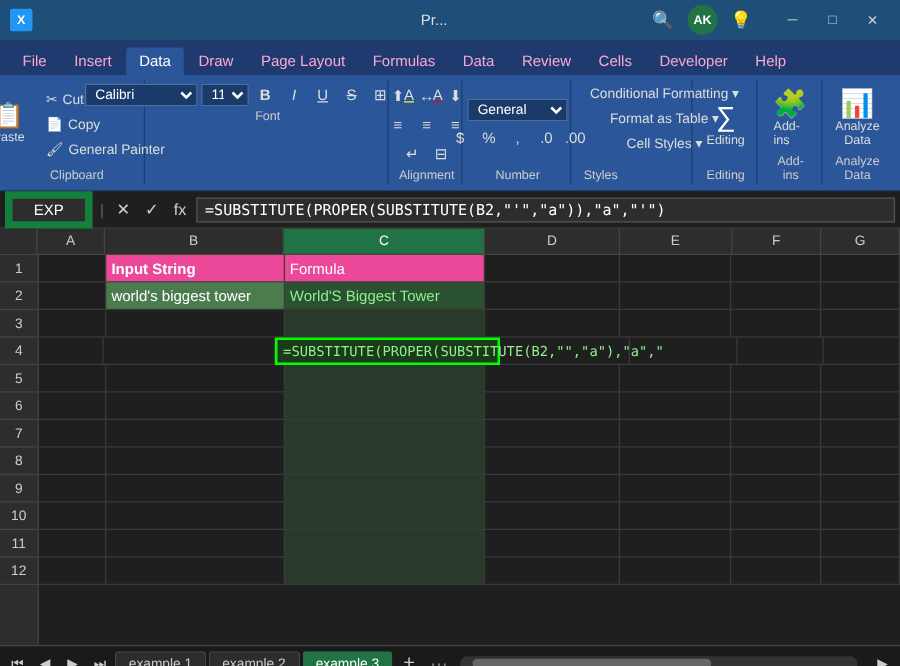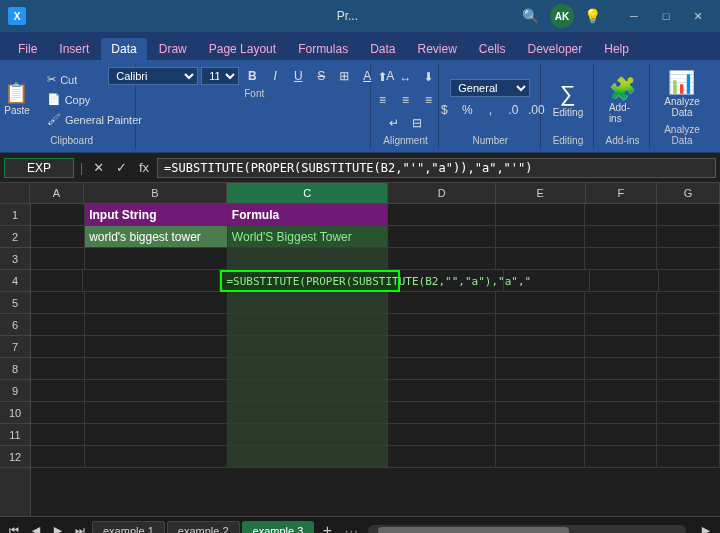--- a/index.html
+++ b/index.html
@@ -46,39 +46,39 @@
     .ribbon-btn-small { display: flex; align-items: center; gap: 4px; padding: 2px 5px; cursor: pointer; border-radius: 2px; font-size: 11px; color: #ddd; white-space: nowrap; }
 
     .font-group-items { display: flex; flex-direction: row; gap: 3px; }
     .font-row { display: flex; align-items: center; gap: 3px; }
     .font-select { background: #1a3a6a; border: 1px solid #4a6fa0; color: white; font-size: 11px; padding: 1px 3px; width: 90px; cursor: pointer; }
     .font-size-select { background: #1a3a6a; border: 1px solid #4a6fa0; color: white; font-size: 11px; padding: 1px 3px; width: 38px; cursor: pointer; }
     .fmt-btn { width: 20px; height: 20px; display: flex; align-items: center; justify-content: center; cursor: pointer; border-radius: 2px; font-size: 12px; color: #ddd; border: 1px solid transparent; }
 
     
     .formula-bar { background: #1f1f1f; border-bottom: 1px solid #444; display: flex; align-items: center; height: 30px; padding: 0 4px; gap: 4px; }
-    .name-box { background: #2d2d2d; border: 1px solid #15803d; color: white; font-size: 12px; padding: 2px 6px; width: 70px; text-align: center; cursor: pointer; }
+    .name-box { background: #2d2d2d; border: 6px solid #15803d; color: white; font-size: 12px; padding: 2px 6px; width: 70px; text-align: center; cursor: pointer; }
     .formula-divider { color: #666; padding: 0 2px; }
     .formula-icon-btn { color: #ccc; cursor: pointer; padding: 2px 4px; font-size: 13px; }
     .formula-input { flex: 1; background: #2d2d2d; border: 1px solid #555; color: white; font-size: 12px; padding: 2px 6px; font-family: Consolas, monospace; }
 
     .col-headers { display: flex; background: #2d2d2d; border-bottom: 1px solid #444; }
     .row-col { width: 30px; min-width: 30px; height: 20px; background: #2d2d2d; border-right: 1px solid #444; }
     .col-header { height: 20px; display: flex; align-items: center; justify-content: center; font-size: 11px; color: #ccc; border-right: 1px solid #444; cursor: pointer; }
     .col-header.selected { background: #217346; color: white; }
 
     .spreadsheet-body { display: flex; flex: 1; overflow: hidden; }
     .row-headers { display: flex; flex-direction: column; background: #2d2d2d; border-right: 1px solid #444; }
     .row-header { height: 22px; width: 30px; display: flex; align-items: center; justify-content: center; font-size: 11px; color: #ccc; border-bottom: 1px solid #444; cursor: pointer; }
 
     .grid { flex: 1; display: flex; flex-direction: column; overflow: hidden; }
     .grid-row { display: flex; height: 22px; }
     .cell { height: 22px; display: flex; align-items: center; padding: 0 4px; border-right: 1px solid #3a3a3a; border-bottom: 1px solid #3a3a3a; font-size: 12px; color: #fff; overflow: hidden; white-space: nowrap; cursor: cell; }
     .cell.active-col { background: #2a3a2a; }
-    .cell.header-cell { background: #701a75; font-weight: bold; color: white; }
+    .cell.header-cell { background: #ec4899; font-weight: bold; color: white; }
     .cell.formula-cell { background: #2a5230; color: #90EE90; }
     .cell.formula-active { border: 2px solid #00ff00; background: #1a3a1a; color: #90EE90; font-family: Consolas, monospace; font-size: 11px; }
     .cell.input-cell { background: #4a7c4e; color: white; }
 
     
     .sheet-tabs-bar { height: 28px; background: #1a1a1a; display: flex; align-items: center; border-top: 1px solid #444; padding: 0 4px; gap: 2px; }
     .nav-btn { width: 20px; height: 20px; display: flex; align-items: center; justify-content: center; color: #ccc; cursor: pointer; font-size: 11px; }
     .sheet-tab { padding: 3px 10px; font-size: 11px; cursor: pointer; border-radius: 3px 3px 0 0; color: #ccc; background: #2d2d2d; border: 1px solid #444; border-bottom: none; }
     .sheet-tab.active { background: #217346; color: white; border-color: #217346; }
     .add-sheet-btn { width: 22px; height: 22px; display: flex; align-items: center; justify-content: center; color: #ccc; cursor: pointer; font-size: 16px; border-radius: 2px; }
@@ -213,20 +213,34 @@
             <div class="fmt-btn">%</div>
             <div class="fmt-btn">,</div>
             <div class="fmt-btn">.0</div>
             <div class="fmt-btn">.00</div>
           </div>
         </div>
       </div>
       <div class="ribbon-group-label">Number</div>
     </div>
 
+    <div class="ribbon-group" style="align-items:flex-start;">
+      <div class="ribbon-group-items" style="flex-direction:column;gap:3px;">
+        <div class="ribbon-btn-small">
+          <span>Conditional Formatting ▾</span>
+        </div>
+        <div class="ribbon-btn-small">
+          <span>Format as Table ▾</span>
+        </div>
+        <div class="ribbon-btn-small">
+          <span>Cell Styles ▾</span>
+        </div>
+      </div>
+      <div class="ribbon-group-label">Styles</div>
+    </div>
 
 
     <div class="ribbon-group">
       <div class="ribbon-group-items">
         <div class="cells-btn">
           <div class="icon">∑</div>
           <div class="label">Editing</div>
         </div>
       </div>
       <div class="ribbon-group-label">Editing</div>
@@ -292,21 +306,21 @@
       <div class="row-header">10</div>
       <div class="row-header">11</div>
       <div class="row-header">12</div>
     </div>
 
     <div class="grid">
 
       <div class="grid-row">
         <div class="cell" style="width:60px;"></div>
         <div class="cell header-cell" style="width:160px;font-weight:bold;">Input String</div>
-        <div class="cell header-cell" style="width:180px;font-weight:bold;">Formula</div>
+        <div class="cell header-cell" style="width:180px;font-weight:normal;">Formula</div>
         <div class="cell" style="width:120px;"></div>
         <div class="cell" style="width:100px;"></div>
         <div class="cell" style="width:80px;"></div>
         <div class="cell" style="width:70px;"></div>
       </div>
 
       <div class="grid-row">
         <div class="cell" style="width:60px;"></div>
         <div class="cell input-cell" style="width:160px;">world's biggest tower</div>
         <div class="cell formula-cell" style="width:180px;">World'S Biggest Tower</div>

